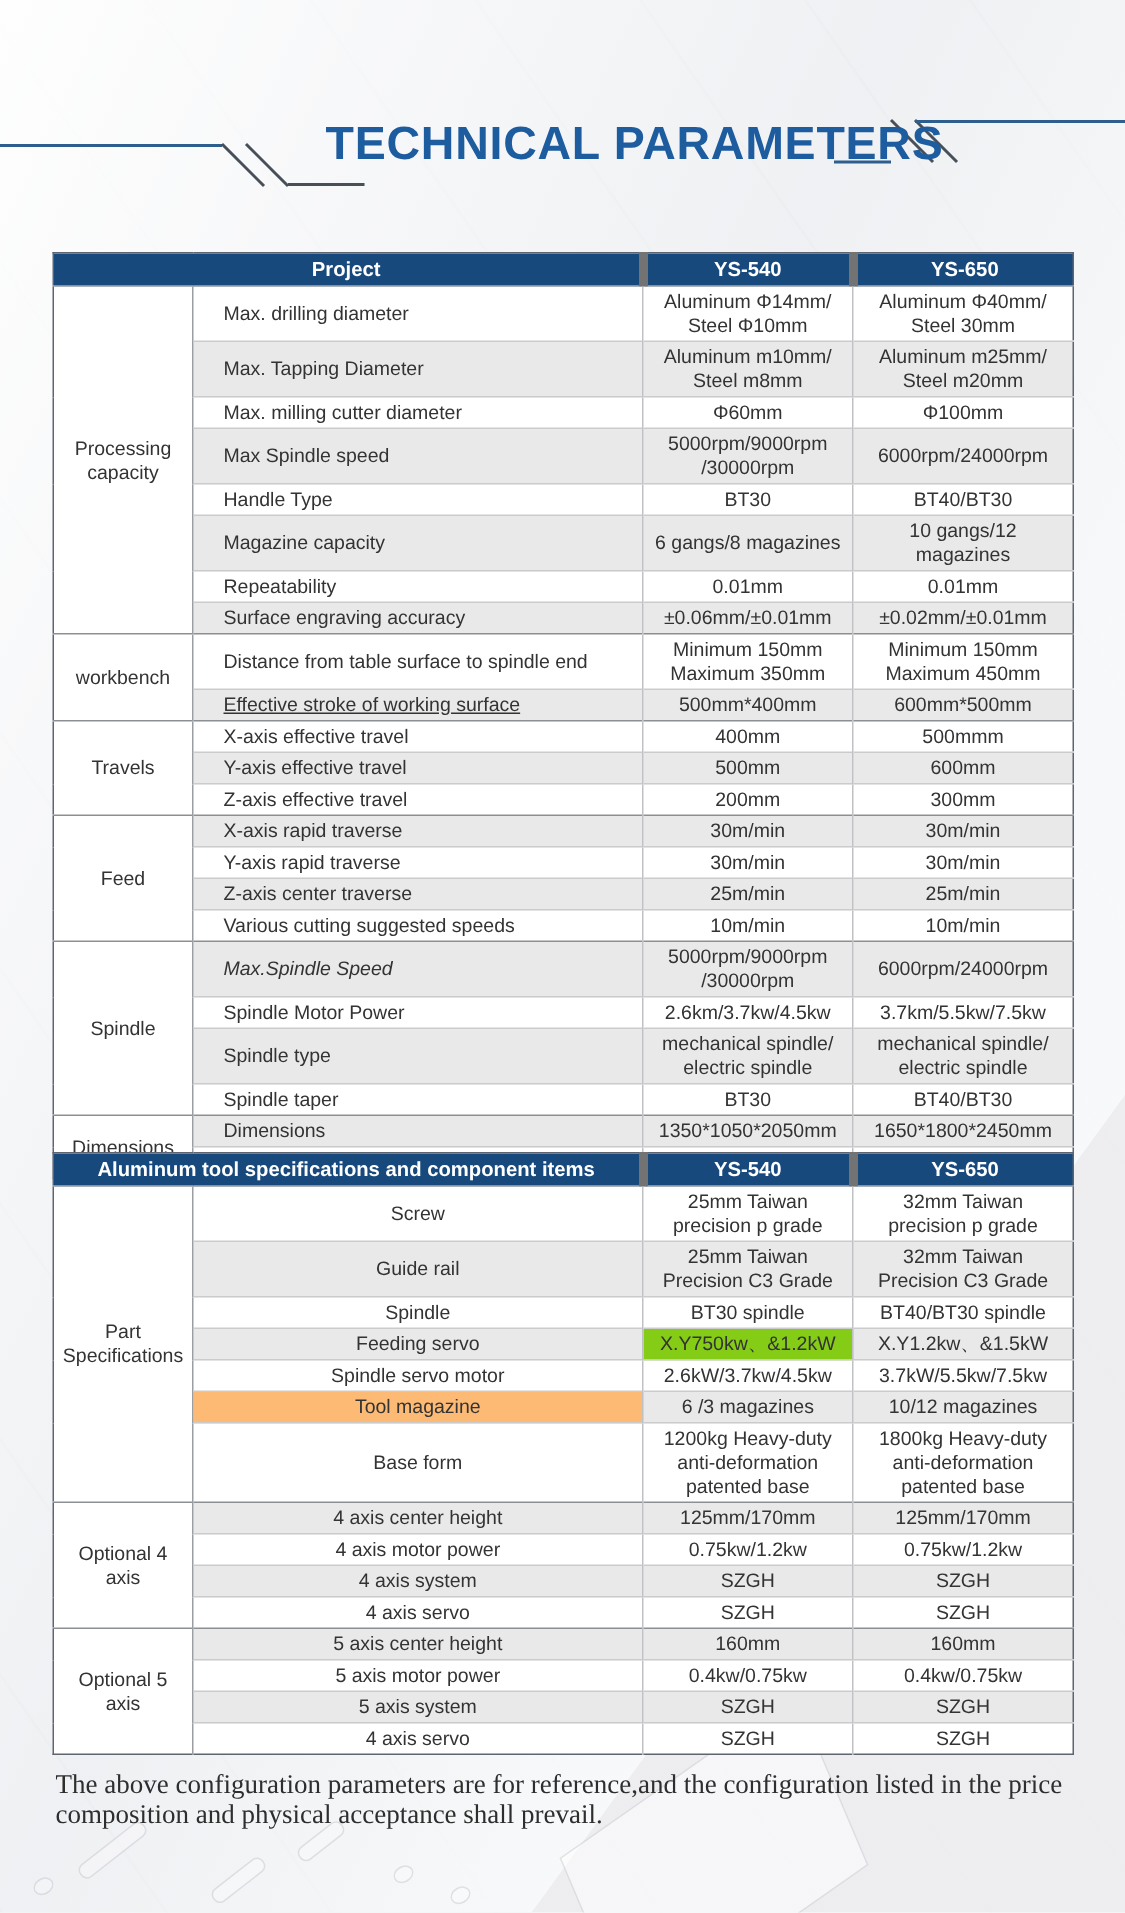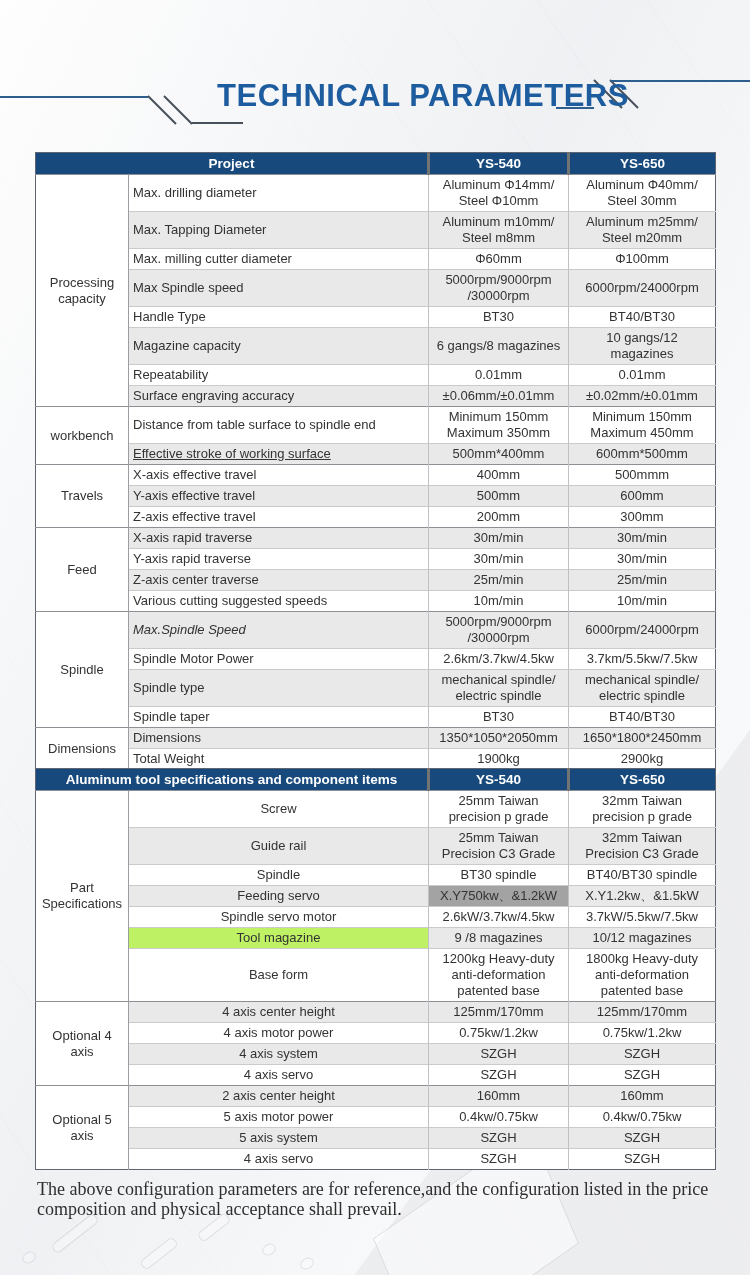--- a/index.html
+++ b/index.html
@@ -31,38 +31,38 @@
     font-size:31px;font-weight:bold;letter-spacing:.5px;color:#1d5c9e;margin-left:48px;
   }
   .deco-svg{position:absolute;top:0;left:0;}
 
   
   table.spec{
     position:absolute;left:35px;width:680px;
     border-collapse:collapse;table-layout:fixed;
     background:#ffffff;border:1px solid #5f6570;
   }
-  #table1{top:152px;}
+  #table1{top:168px;}
   #table2{top:768px;}
   th{
     background:#17497d;color:#ffffff;font-size:13.5px;font-weight:bold;
     height:19px;padding:1px 2px;text-align:center;
   }
-  th.sep{border-left:3px solid #737373;}
+  th.sep{border-left:6px solid #737373;}
   td{
     font-size:13px;color:#333333;padding:2px 4px;line-height:16px;
     border-top:1px solid #cbcbcb;vertical-align:middle;background:#ffffff;
   }
   tr.group-start td{border-top:1px solid #8c8f94;}
   td.group-cell{
     text-align:center;border-left:none;background:#ffffff !important;
     white-space:pre-line;
   }
   td.label{
-    text-align:left;padding-left:4px;border-left:1px solid #9a9da2;
+    text-align:left;padding-left:20px;border-left:1px solid #9a9da2;
   }
   #table2 td.label{text-align:center;padding-left:4px;}
   td.val{
     text-align:center;border-left:1px solid #bfc1c4;white-space:pre-line;
   }
   tr.stripe td.label, tr.stripe td.val{background:#e9e9e9;}
 
   
   .footer-note{
     position:absolute;left:37px;top:1179px;width:694px;
@@ -279,31 +279,31 @@
         <td class="val" style="background: rgb(233, 233, 233);">32mm Taiwan
 Precision C3 Grade</td>
       </tr>
       <tr>
         <td class="label">Spindle</td>
         <td class="val">BT30  spindle</td>
         <td class="val">BT40/BT30  spindle</td>
       </tr>
       <tr class="stripe">
         <td class="label" style="background: rgb(233, 233, 233);">Feeding servo</td>
-        <td class="val" style="background: #a3a3a3;">X.Y750kw、&amp;1.2kW</td>
+        <td class="val" style="background: #84cc16;">X.Y750kw、&amp;1.2kW</td>
         <td class="val" style="background: rgb(233, 233, 233);">X.Y1.2kw、&amp;1.5kW</td>
       </tr>
       <tr>
         <td class="label">Spindle servo motor</td>
         <td class="val">2.6kW/3.7kw/4.5kw</td>
         <td class="val">3.7kW/5.5kw/7.5kw</td>
       </tr>
       <tr class="stripe">
-        <td class="label" style="background: #bef264;">Tool magazine</td>
-        <td class="val" style="background: rgb(233, 233, 233);">9 /8 magazines</td>
+        <td class="label" style="background: #fdba74;">Tool magazine</td>
+        <td class="val" style="background: rgb(233, 233, 233);">6 /3 magazines</td>
         <td class="val" style="background: rgb(233, 233, 233);">10/12 magazines</td>
       </tr>
       <tr>
         <td class="label">Base form</td>
         <td class="val">1200kg  Heavy-duty
 anti-deformation
 patented base</td>
         <td class="val">1800kg Heavy-duty
 anti-deformation
 patented base</td>
@@ -324,21 +324,21 @@
         <td class="val" style="background: rgb(233, 233, 233);">SZGH</td>
         <td class="val" style="background: rgb(233, 233, 233);">SZGH</td>
       </tr>
       <tr>
         <td class="label">4 axis servo</td>
         <td class="val">SZGH</td>
         <td class="val">SZGH</td>
       </tr>
       <tr class="group-start stripe">
         <td class="group-cell" rowspan="4">Optional 5 axis</td>
-        <td class="label" style="background: rgb(233, 233, 233);">2 axis center height</td>
+        <td class="label" style="background: rgb(233, 233, 233);">5 axis center height</td>
         <td class="val" style="background: rgb(233, 233, 233);">160mm</td>
         <td class="val" style="background: rgb(233, 233, 233);">160mm</td>
       </tr>
       <tr>
         <td class="label">5 axis motor power</td>
         <td class="val">0.4kw/0.75kw</td>
         <td class="val">0.4kw/0.75kw</td>
       </tr>
       <tr class="stripe">
         <td class="label" style="background: rgb(233, 233, 233);">5 axis system</td>

